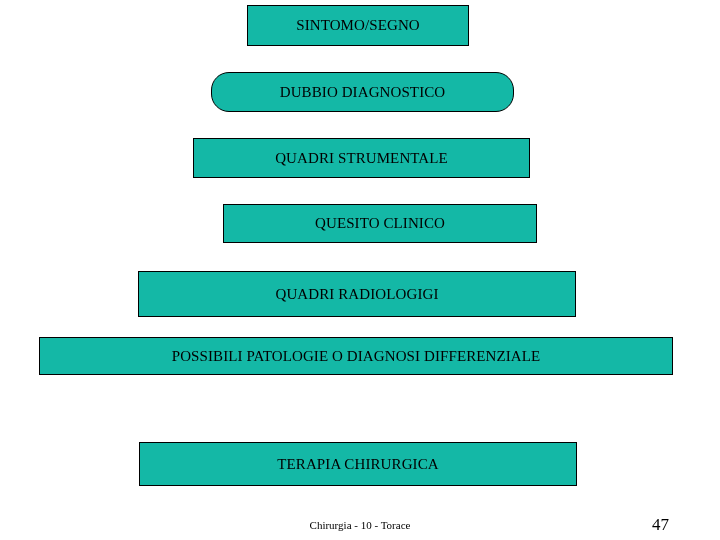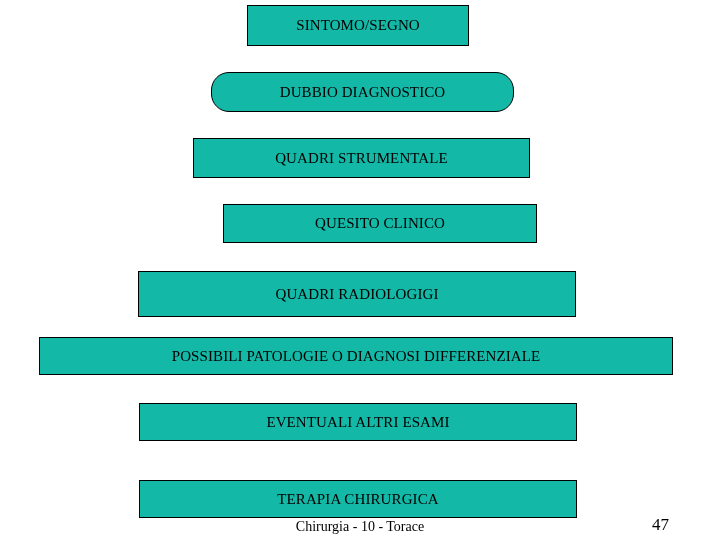--- a/index.html
+++ b/index.html
@@ -33,29 +33,29 @@
     color: #000000;
   }
   
   #box-1 { left: 247px; top: 5px;   width: 222px; height: 41px; }
   #box-2 { left: 211px; top: 72px;  width: 303px; height: 40px; border-radius: 18px; }
   #box-3 { left: 193px; top: 138px; width: 337px; height: 40px; }
   #box-4 { left: 223px; top: 204px; width: 314px; height: 39px; }
   #box-5 { left: 138px; top: 271px; width: 438px; height: 46px; }
   #box-6 { left: 31px;  top: 337px; width: 634px; height: 38px; margin-left: 8px; }
   #box-7 { left: 139px; top: 403px; width: 438px; height: 38px; }
-  #box-8 { left: 139px; top: 480px; width: 438px; height: 38px; }
+  #box-8 { left: 139px; top: 442px; width: 438px; height: 44px; }
 
   #footer-note {
     position: absolute;
     left: 0;
     top: 519px;
     width: 720px;
     text-align: center;
-    font-size: 14px;
+    font-size: 11px;
     color: #000000;
   }
   #page-number {
     position: absolute;
     left: 652px;
     top: 515px;
     font-size: 17px;
     color: #000000;
   }
 </style>
@@ -81,23 +81,20 @@
   </div>
 
   <div class="flow-box" id="box-5">
     <span class="box-label">QUADRI RADIOLOGIGI</span>
   </div>
 
   <div class="flow-box" id="box-6">
     <span class="box-label">POSSIBILI PATOLOGIE O DIAGNOSI DIFFERENZIALE</span>
   </div>
 
-  <div class="flow-box" id="box-7">
-    <span class="box-label">EVENTUALI ALTRI ESAMI</span>
-  </div>
 
   <div class="flow-box" id="box-8">
     <span class="box-label">TERAPIA CHIRURGICA</span>
   </div>
 
   <div id="footer-note">Chirurgia - 10 - Torace</div>
   <div id="page-number">47</div>
 
 </div>
 

